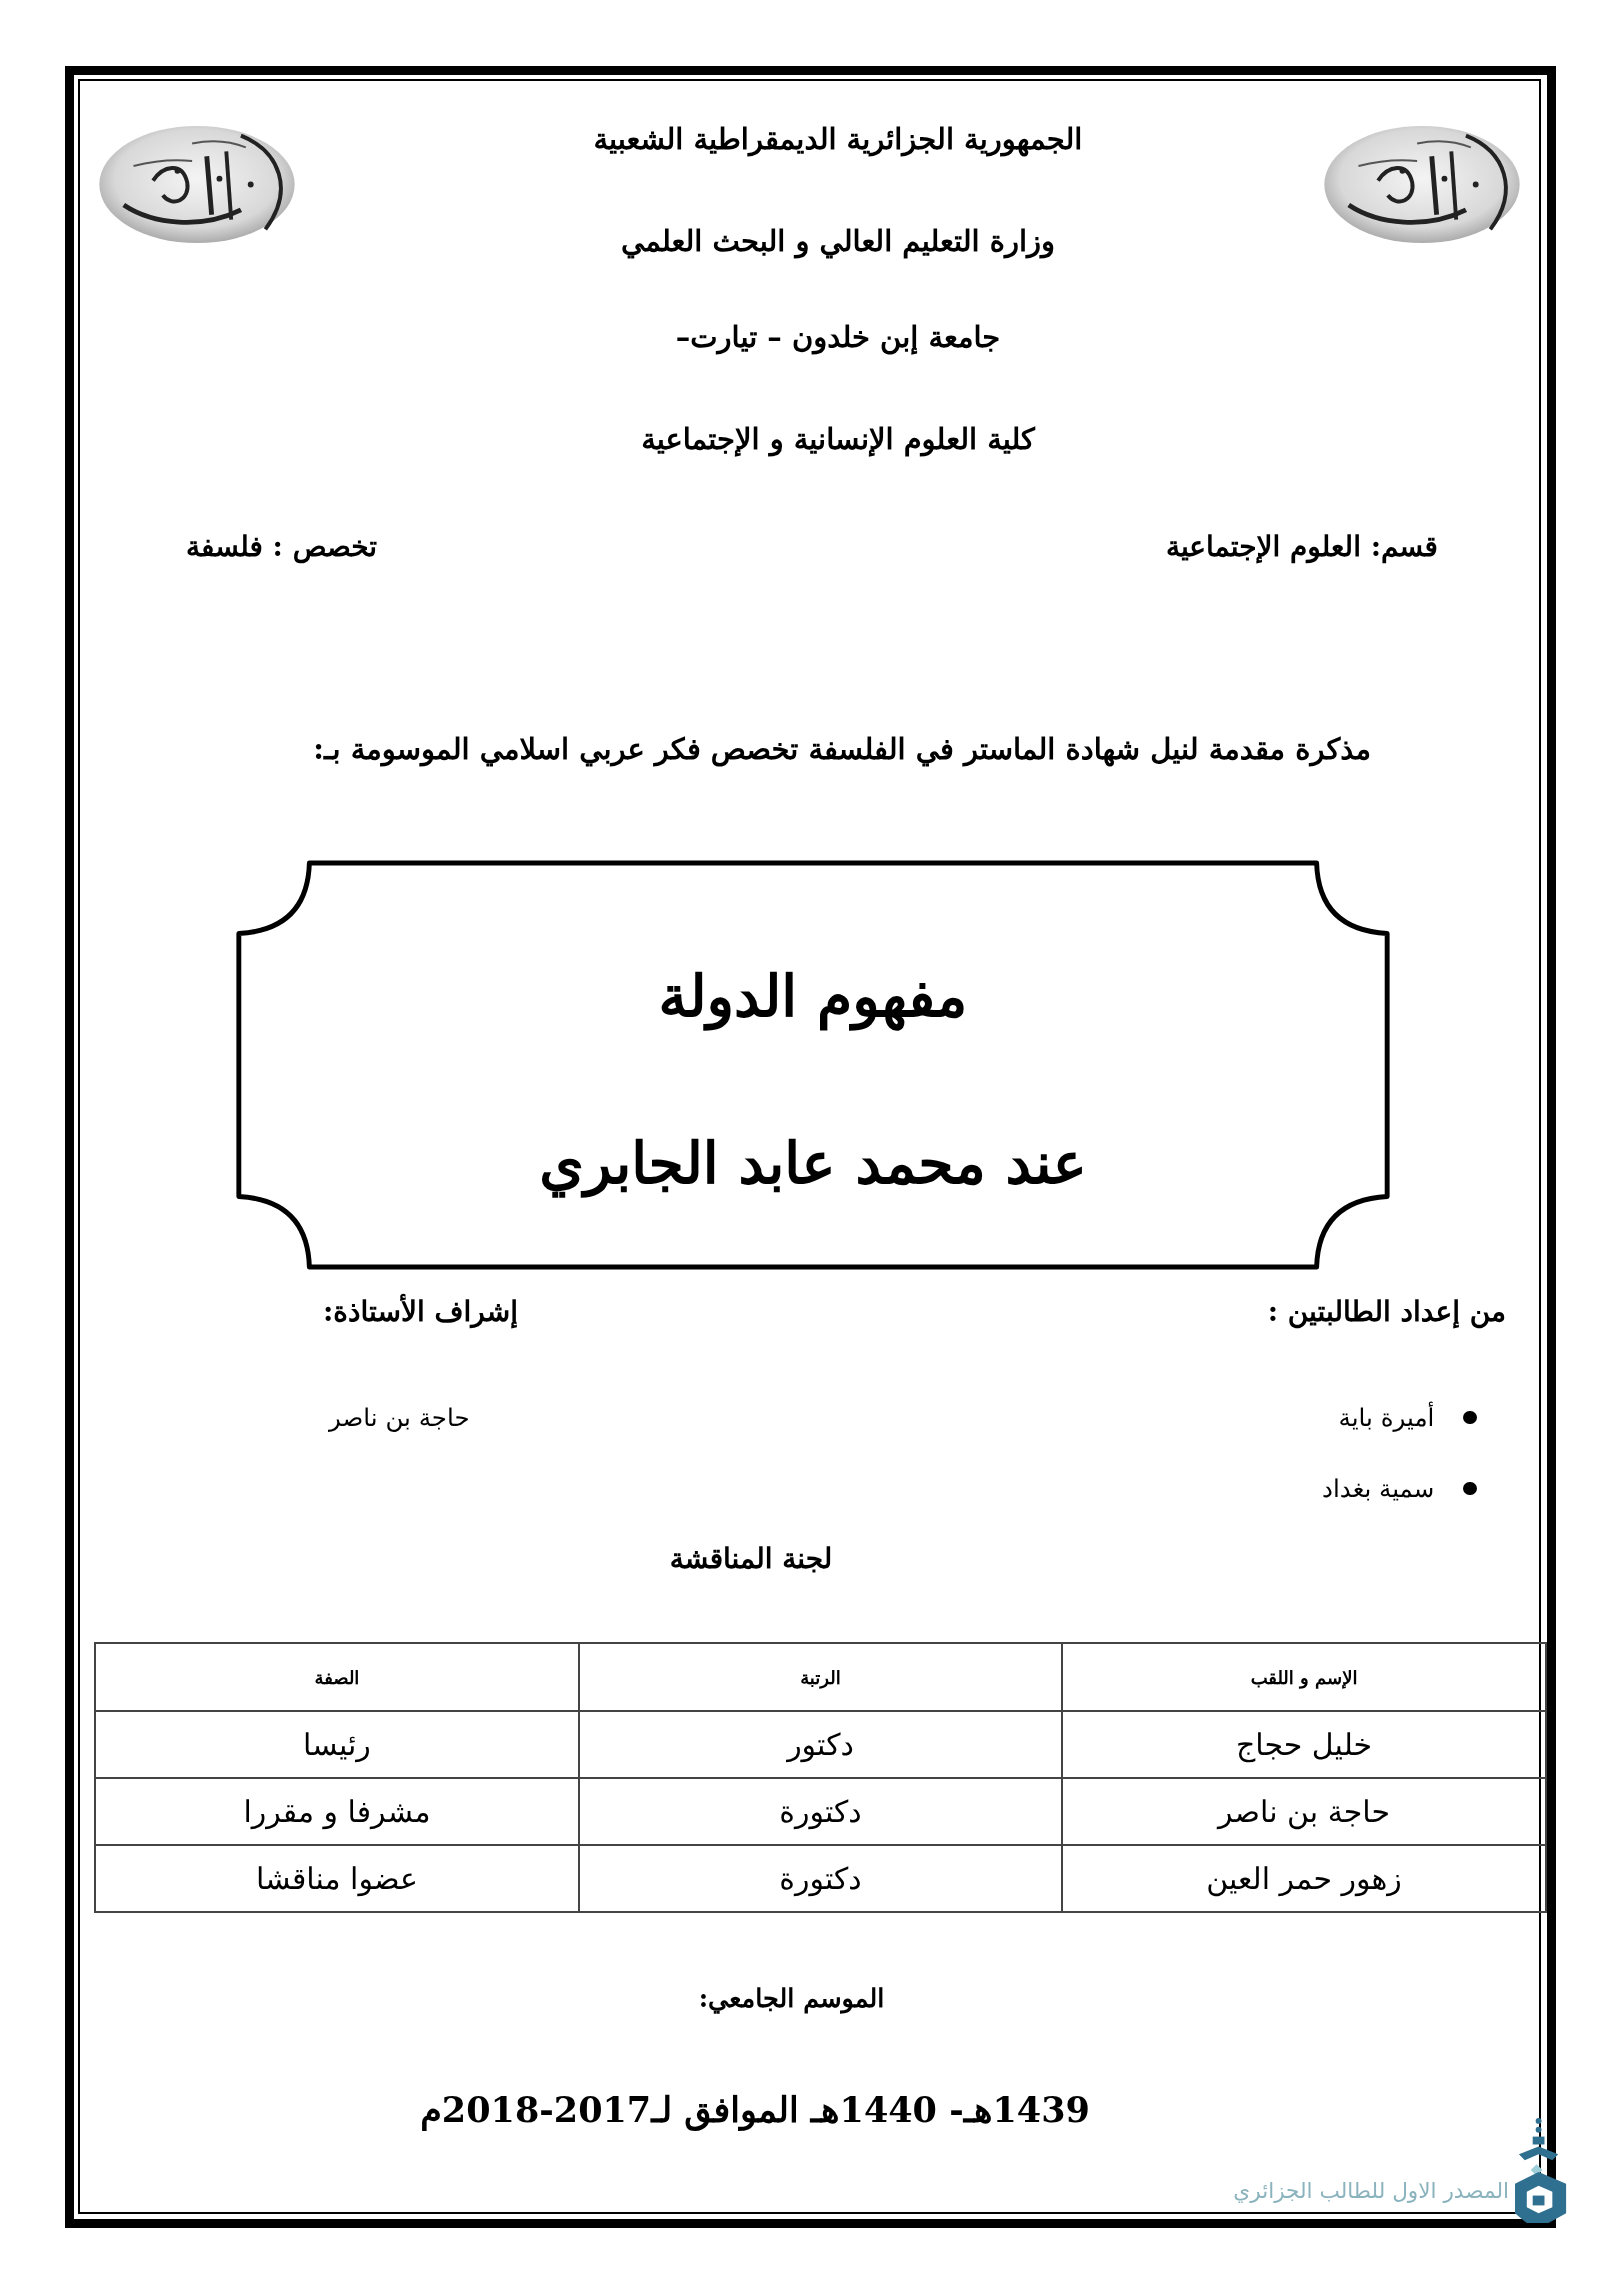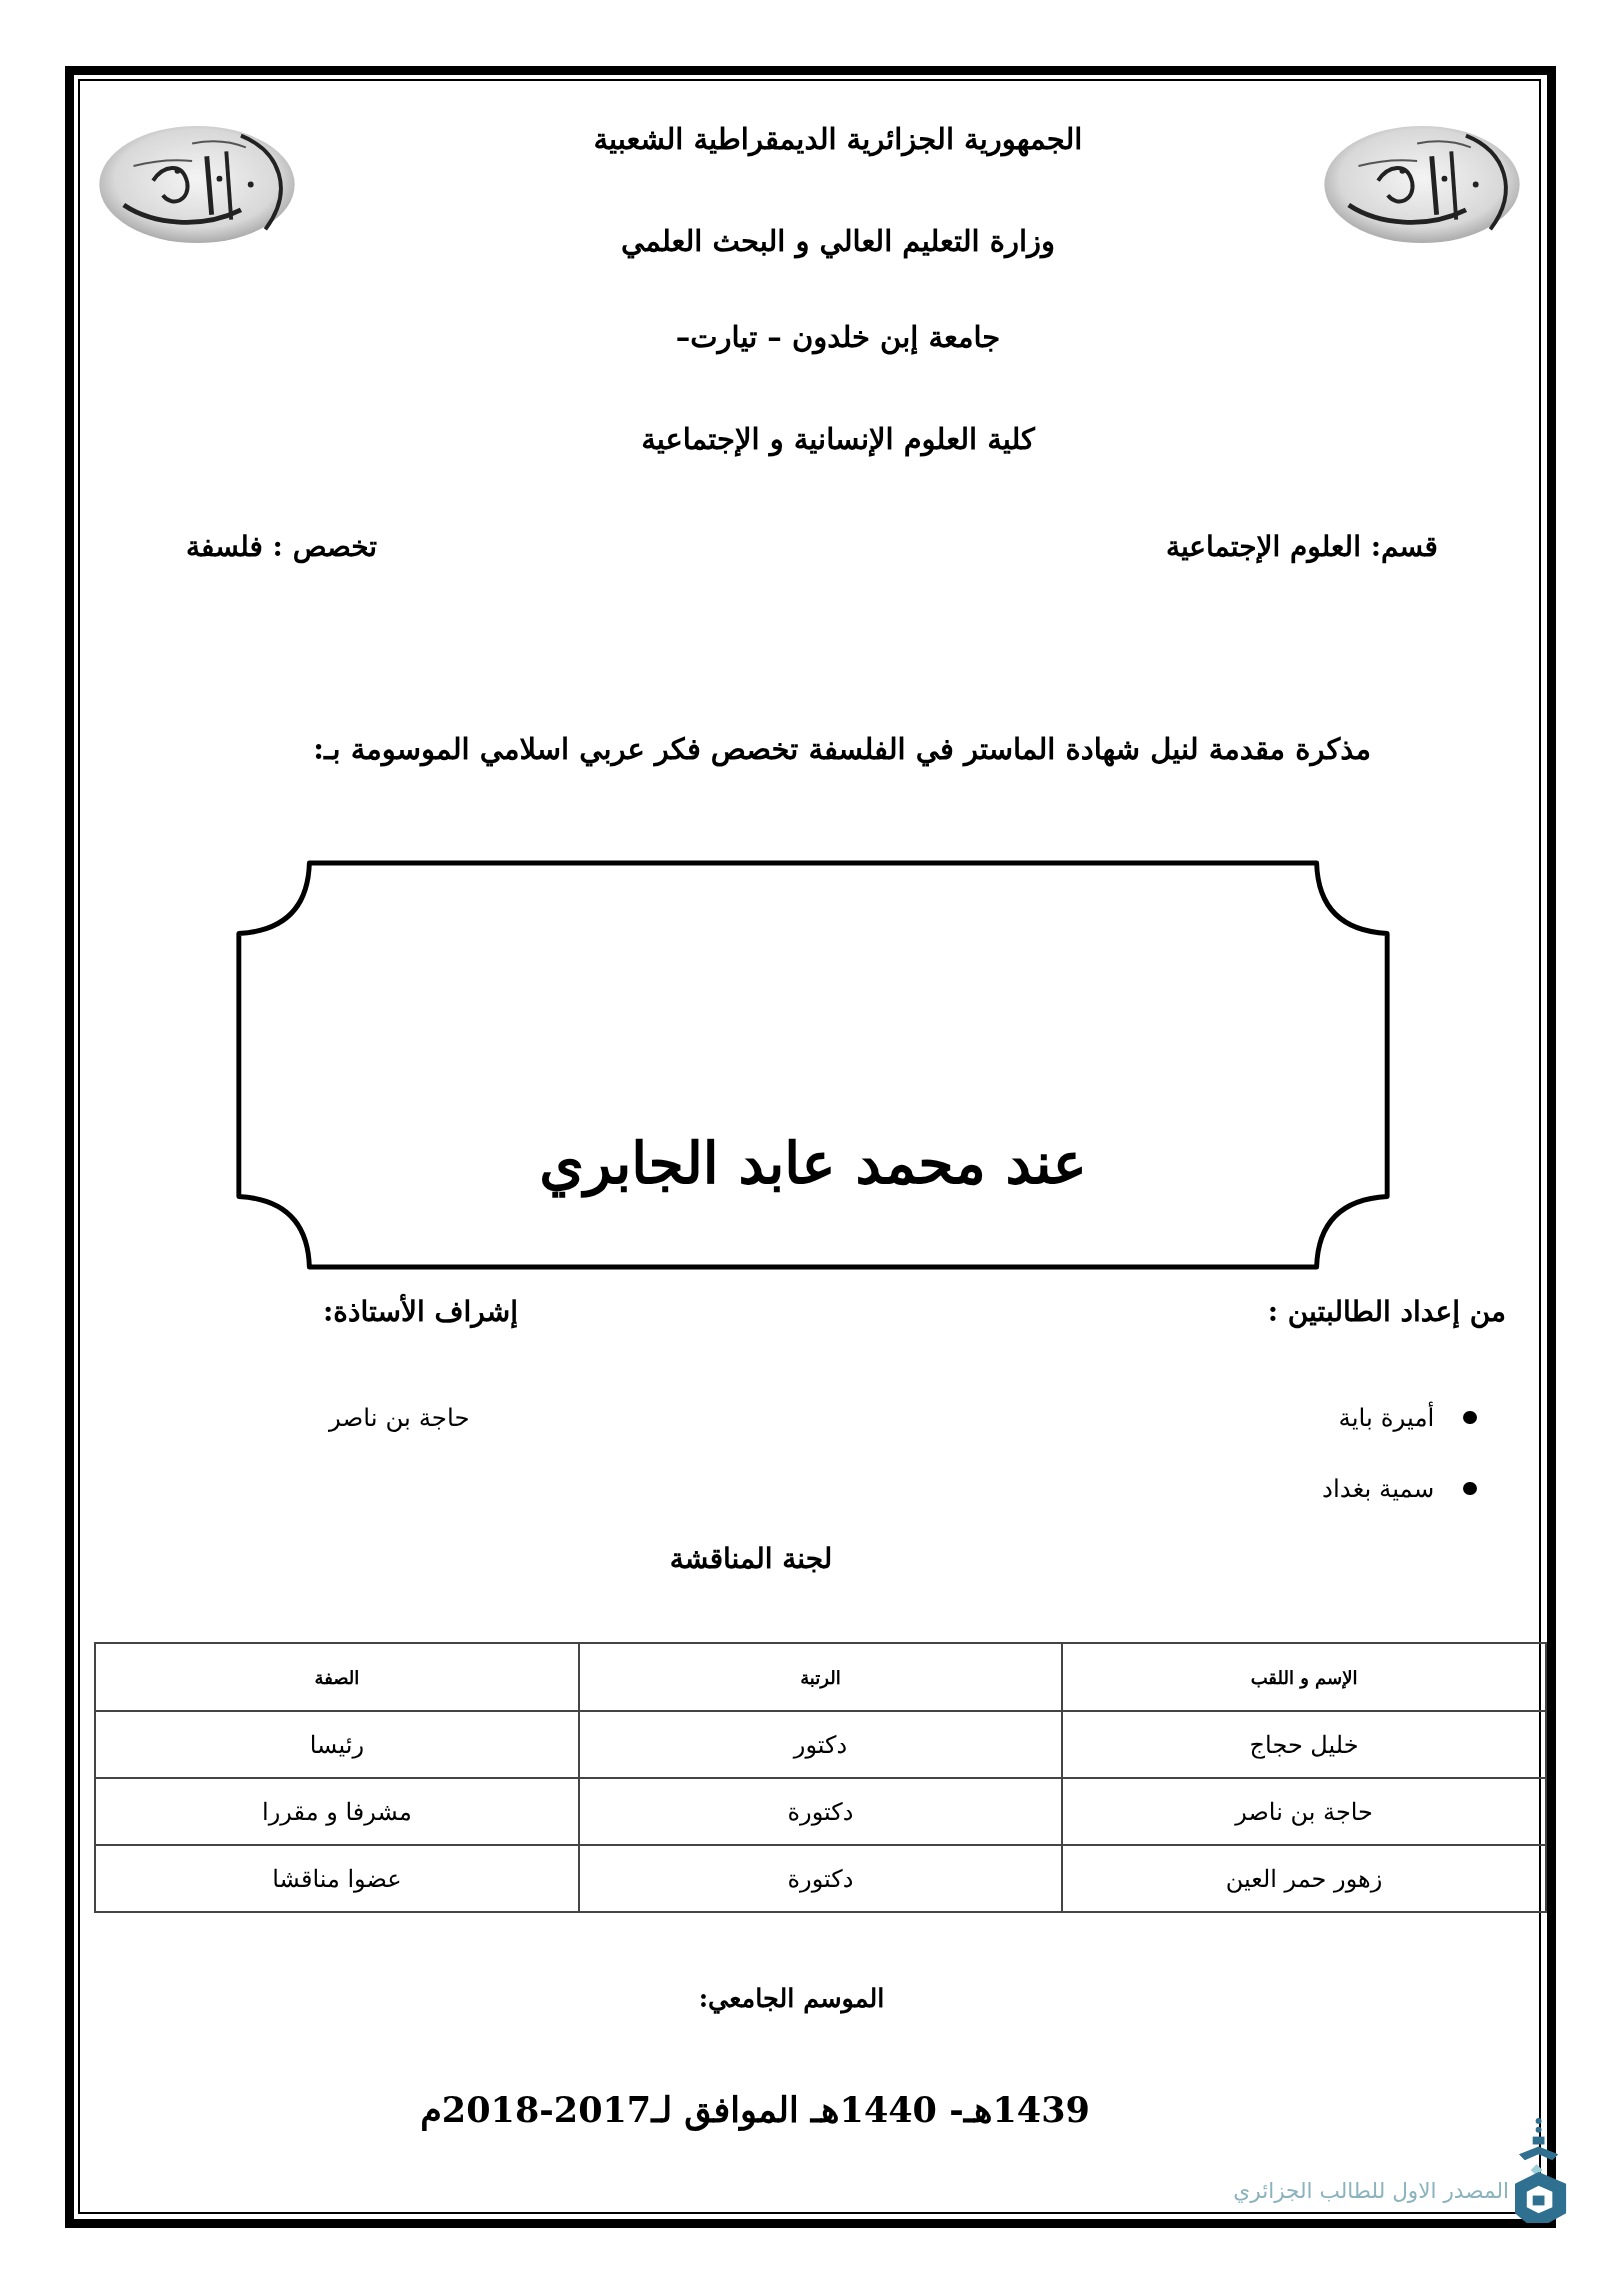--- a/index.html
+++ b/index.html
@@ -165,21 +165,21 @@
       white-space: nowrap;
       padding: 0;
     }
     .committee-table th {
       height: 66px;
       font-weight: bold;
       font-size: 18px;
     }
     .committee-table td {
       height: 65px;
-      font-size: 24px;
+      font-size: 30px;
     }
     .col-name { width: 484px; }
     .col-rank { width: 484px; }
     .col-role { width: 484px; }
 
     
     .season-label {
       position: absolute;
       top: 1979px;
       left: 0; width: 1620px;
@@ -305,20 +305,21 @@
   <svg viewBox="0 0 1188 420" preserveAspectRatio="none">
     <path d="M 80 4 L 1108 4
              Q 1110 72 1180 76
              L 1180 344
              Q 1110 348 1108 416
              L 80 416
              Q 78 348 8 344
              L 8 76
              Q 78 72 80 4 Z" fill="none" stroke="#000" stroke-width="5" stroke-linejoin="round"></path>
   </svg>
+  <div class="title-line t1">مفهوم الدولة</div>
   <div class="title-line t2">عند محمد عابد الجابري</div>
 </div>
 
 <div class="label-bold prep-label">من إعداد الطالبتين :</div>
 <div class="label-bold sup-label">إشراف الأستاذة:</div>
 
 <div class="student s1">
   <span class="bullet"></span>
   <span>أميرة باية</span>
 </div>

